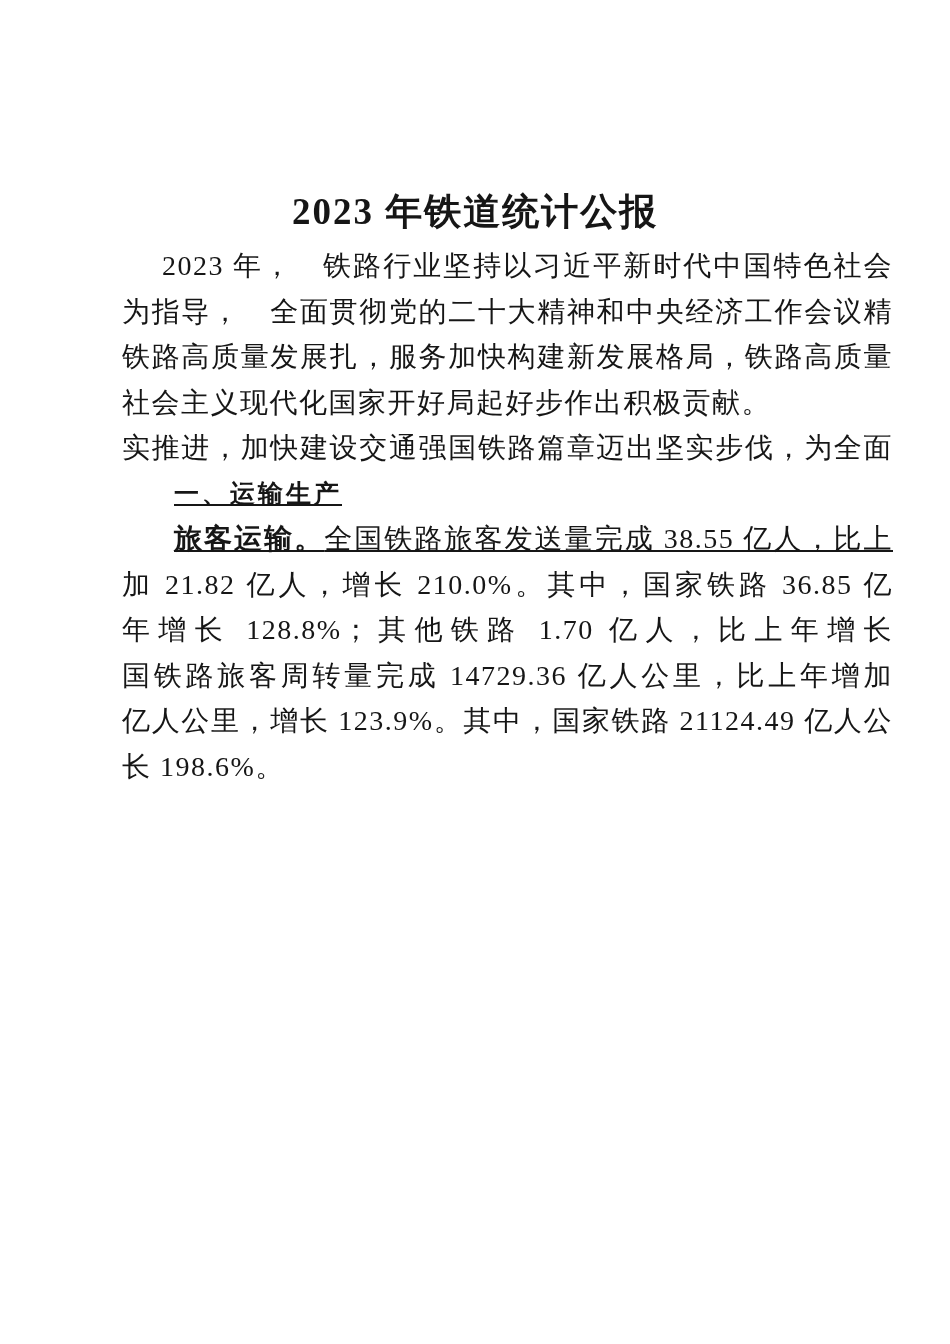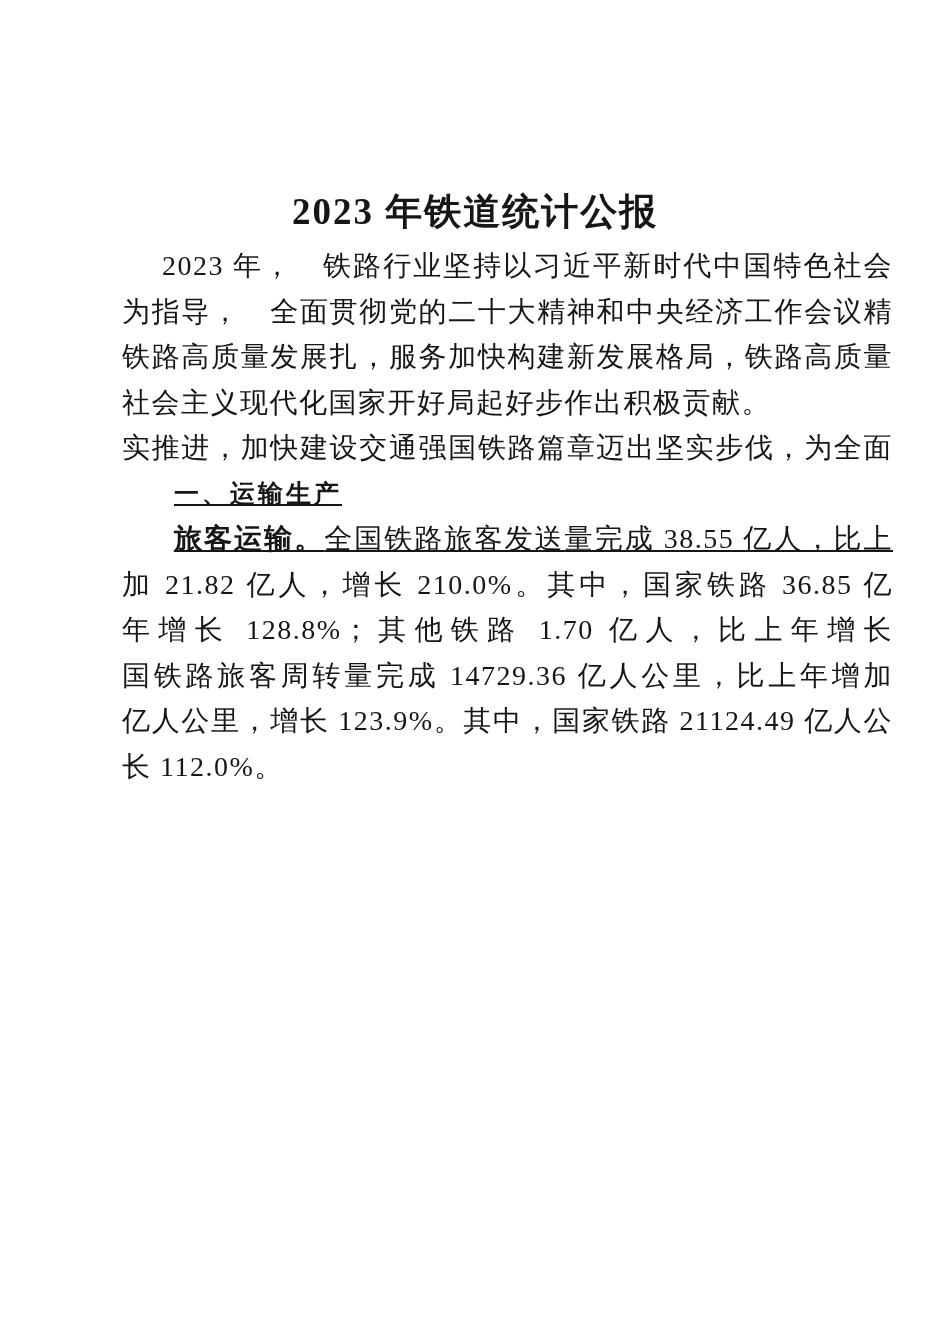--- a/index.html
+++ b/index.html
@@ -71,16 +71,16 @@
     <div class="line">社会主义现代化国家开好局起好步作出积极贡献。</div>
     <div class="line j">实推进，加快建设交通强国铁路篇章迈出坚实步伐，为全面建设</div>
 
     <div class="line heading indent-cjk">一、运输生产</div>
 
     <div class="line j indent-cjk"><span class="lead">旅客运输。</span><span>全国铁路旅客发送量完成 38.55 亿人，比上年增</span></div>
     <div class="line j">加 21.82 亿人，增长 210.0%。其中，国家铁路 36.85 亿人，比上</div>
     <div class="line j">年增长 128.8%；其他铁路 1.70 亿人，比上年增长 170.5%。全</div>
     <div class="line j">国铁路旅客周转量完成 14729.36 亿人公里，比上年增加 8151.83</div>
     <div class="line j">亿人公里，增长 123.9%。其中，国家铁路 21124.49 亿人公里，</div>
-    <div class="line">长 112.0%。</div>
+    <div class="line">长 198.6%。</div>
 
   </div>
 </div>
 
 </body></html>

